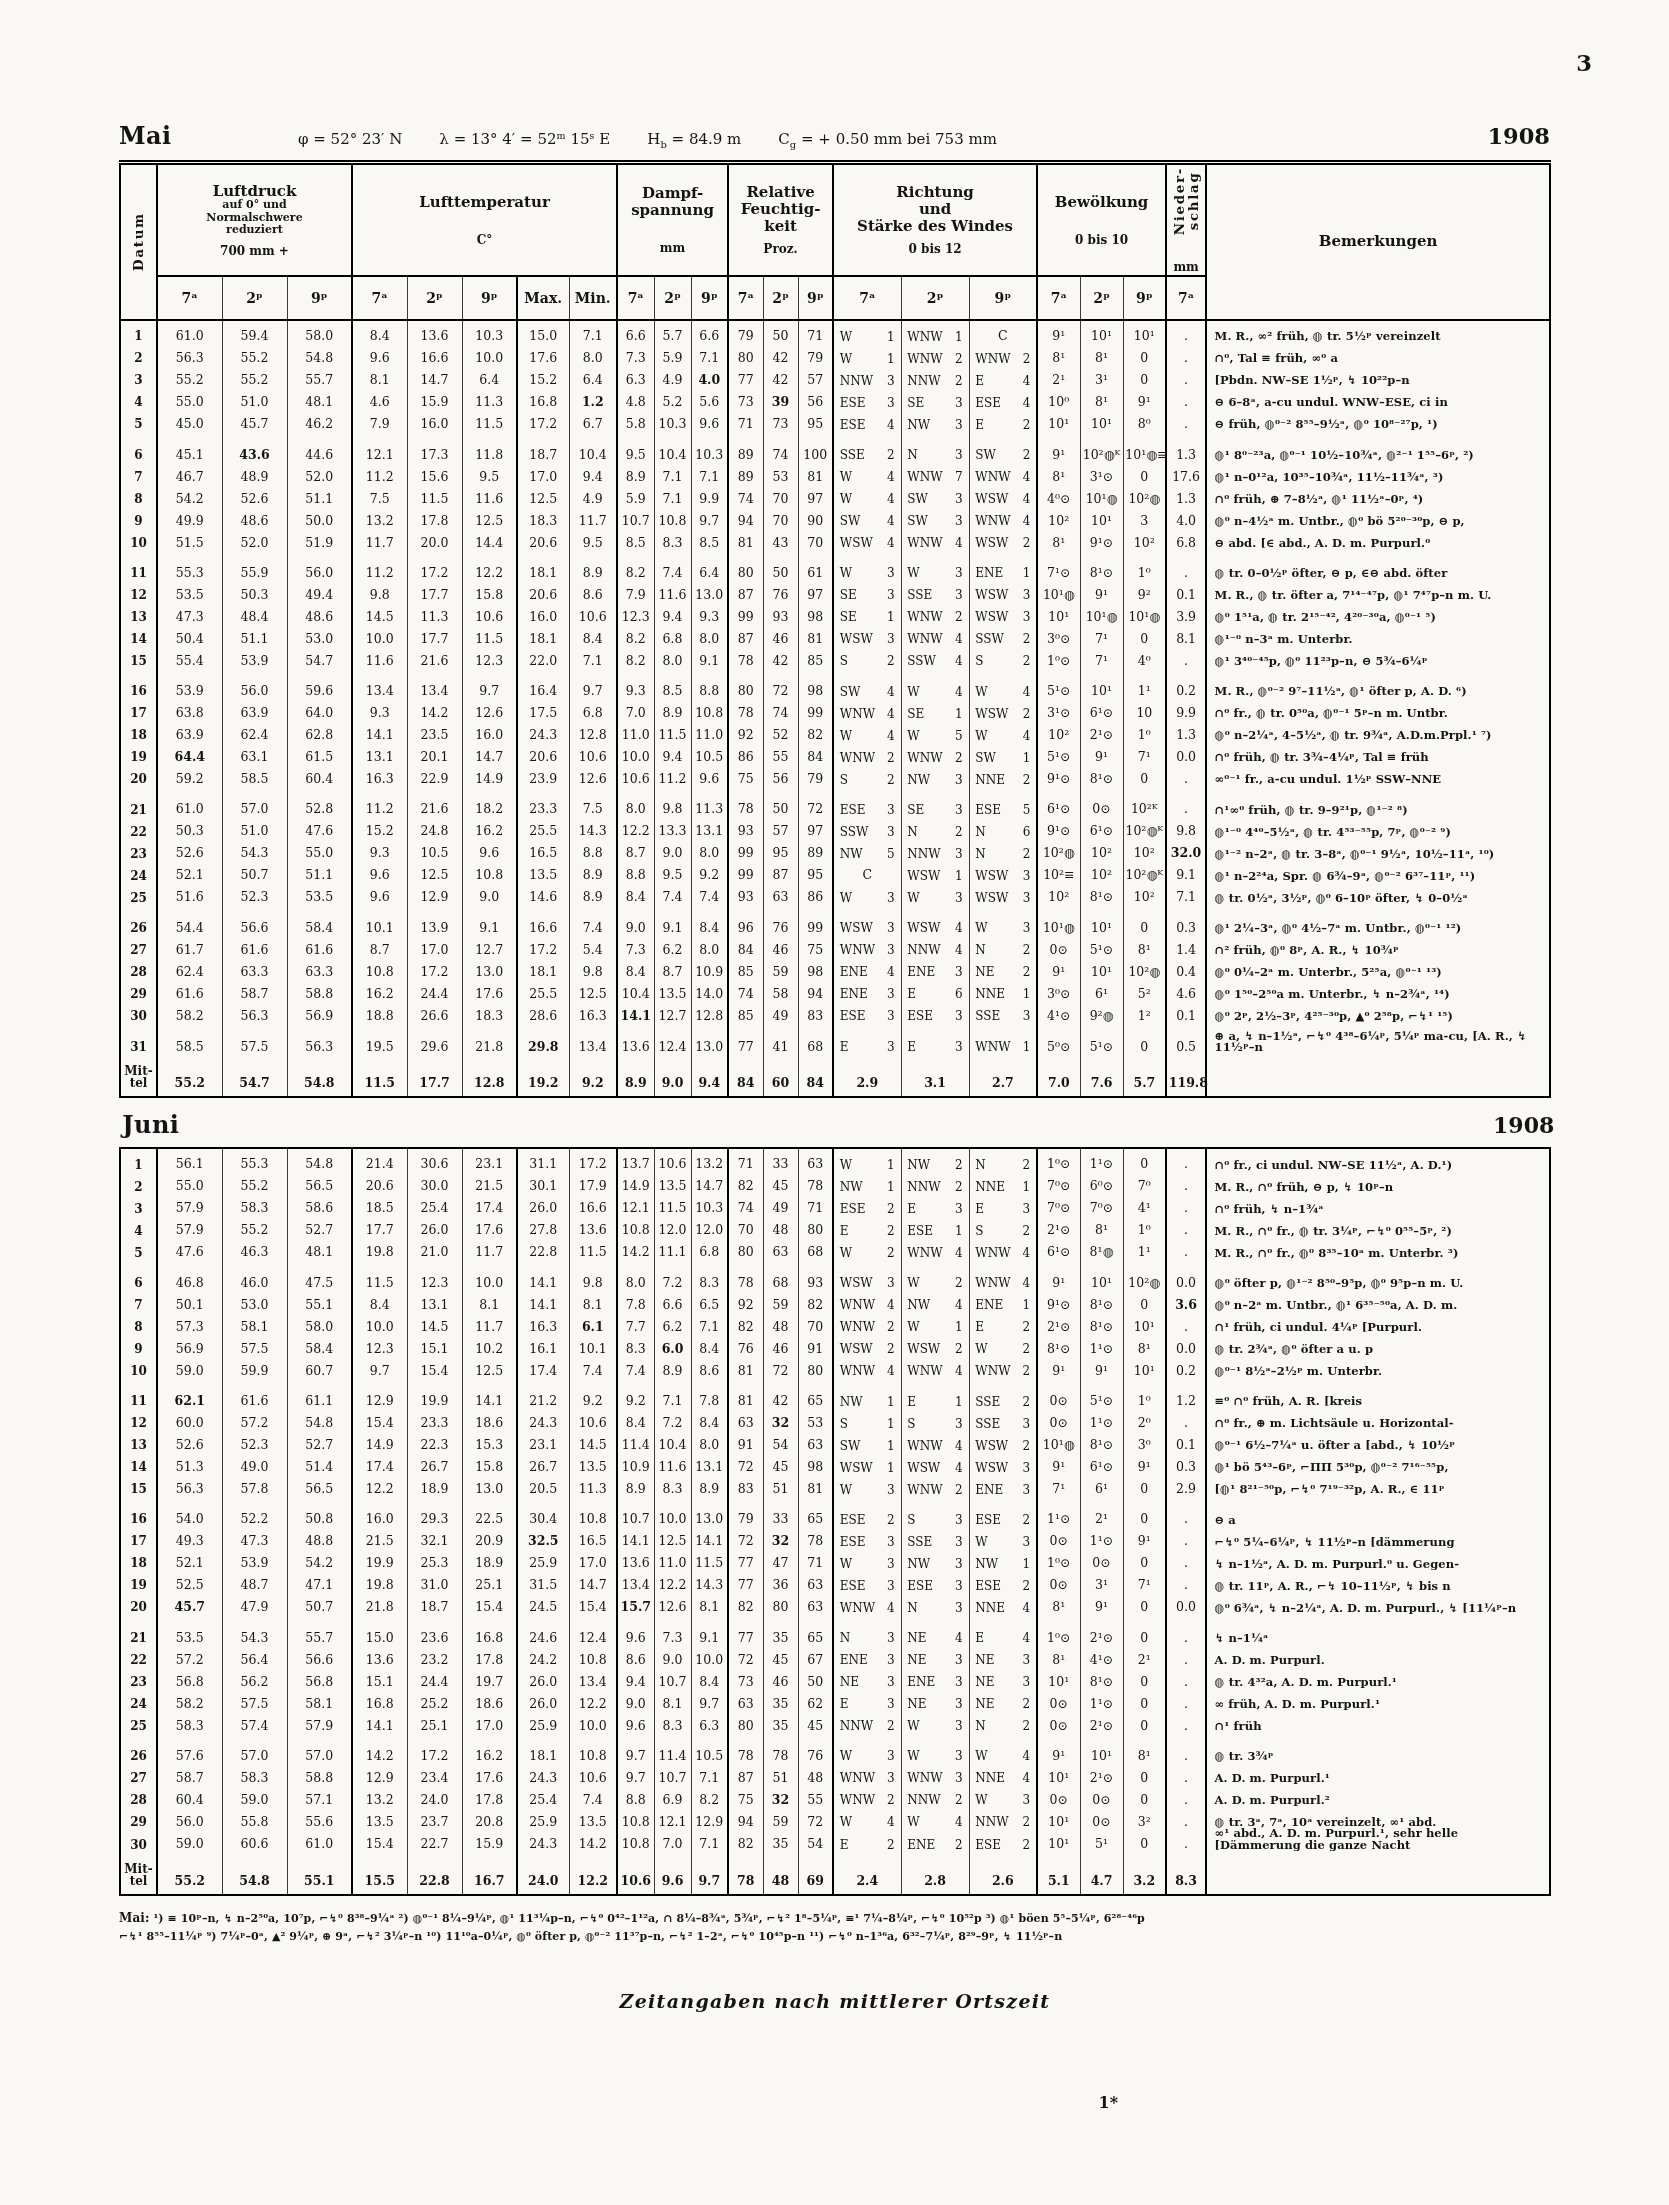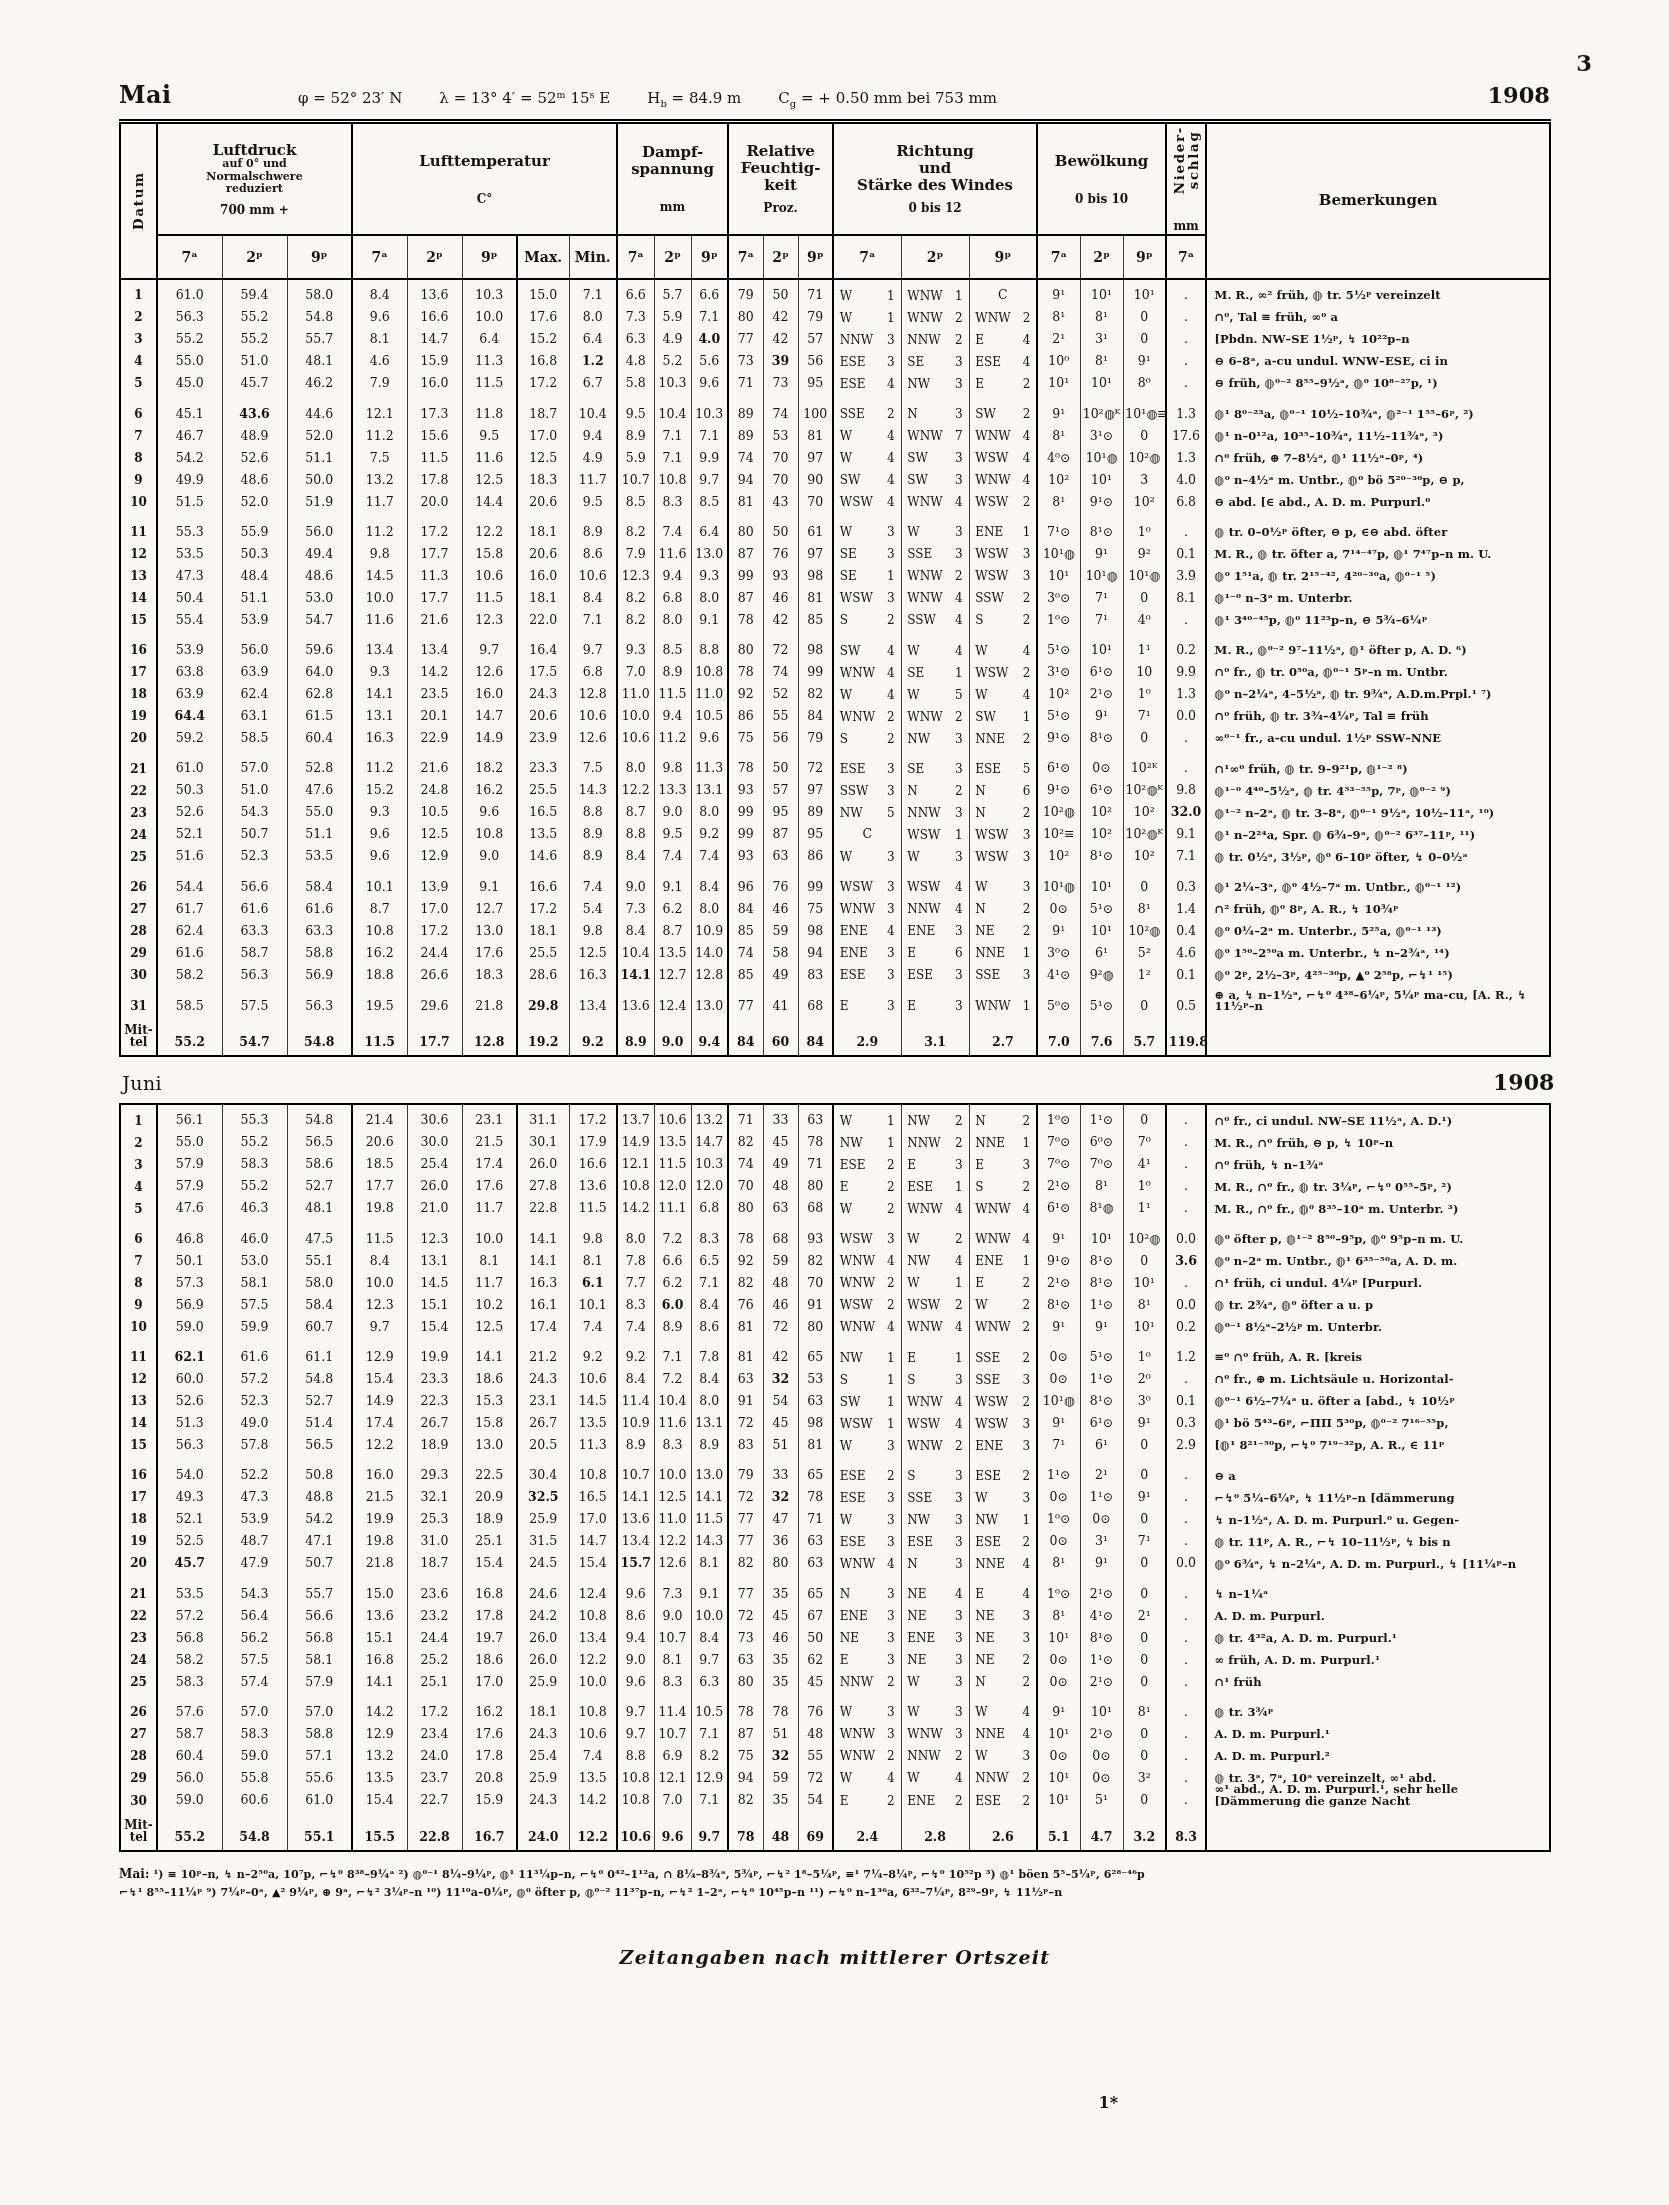--- a/index.html
+++ b/index.html
@@ -1,18 +1,18 @@
 <!DOCTYPE html>
 <html style="font-size:13.4px"><head>
 <meta charset="utf-8">
 <style>
   html,body{margin:0;padding:0;background:#777;}
   .page{position:relative;width:1669px;height:2205px;background:#f9f8f4;color:#141414;
         font-family:"DejaVu Serif","Liberation Serif",serif;overflow:hidden;}
-  .content{padding:80px 119px 0 119px;}
+  .content{padding:80px 119px 0 119px;margin-top:41px;}
   .pageno{position:absolute;top:50px;right:77px;font-size:22.5px;font-weight:700;}
   .titlebar{display:flex;align-items:baseline;margin-bottom:10px;}
   .m-label{font-size:24px;font-weight:700;width:179px;letter-spacing:0.4px;}
   .coords{flex:1;font-size:15px;display:flex;gap:37px;white-space:nowrap;}
   .coords sub{font-size:10px;}
   .year{font-size:22.5px;font-weight:700;}
 
   table.obs{border-collapse:collapse;table-layout:fixed;width:1432px;background:transparent;}
   table.obs.may{border-top:5.8px double #000;}
   table.obs{border-left:2.5px solid #000;border-right:2.5px solid #000;border-bottom:2.5px solid #000;}
@@ -34,21 +34,21 @@
   .grp .u{font-size:12px;font-weight:600;margin-top:7.5px;}
   .grp .u.pad{margin-top:22px;}
   th.timecell{font-size:14px;font-weight:600;height:38px;border-top:0.8px solid #3a3a3a;}
   th.vert{padding:0;}
   .vt{writing-mode:vertical-rl;transform:rotate(180deg);margin:0 auto;font-size:13.4px;
       font-weight:700;letter-spacing:1.7px;white-space:pre-line;line-height:1.05;}
   .niedwrap{display:flex;flex-direction:column;align-items:center;justify-content:space-between;height:107px;}
 
   .monthband{width:1432px;display:flex;justify-content:space-between;align-items:baseline;
              padding:11.7px 3.3px 8.3px 3.3px;}
-  .monthband .ml{font-size:19px;font-weight:400;letter-spacing:0.4px;}
+  .monthband .ml{font-size:24px;font-weight:700;letter-spacing:0.4px;}
   .monthband .yr{font-size:22px;font-weight:700;}
 
   .footnotes{width:1432px;margin-top:13.4px;font-size:11px;font-weight:600;line-height:1.55;letter-spacing:0.1px;}
   .footnotes .lbl{font-weight:800;font-size:12px;}
   .timefoot{width:1432px;text-align:center;margin-top:45px;font-size:19px;font-style:italic;
             letter-spacing:1.3px;font-weight:600;}
   .printmark{position:absolute;bottom:93px;right:551px;font-size:16px;font-weight:700;}
 </style>
 </head>
 <body>

